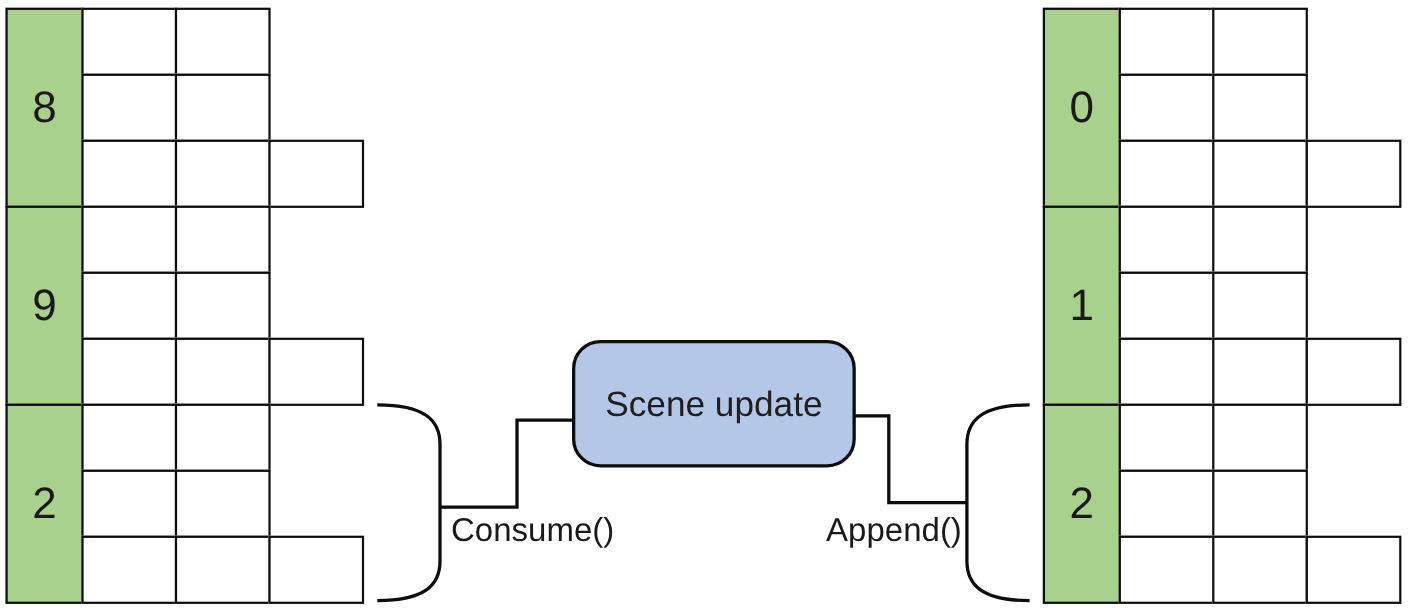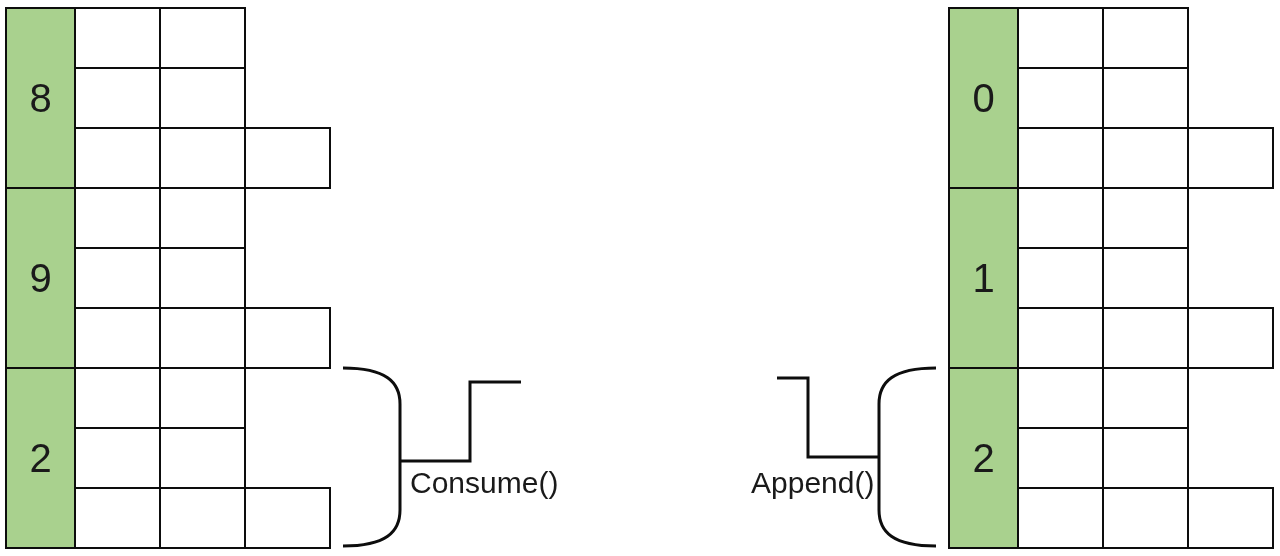--- a/index.html
+++ b/index.html
@@ -72,20 +72,23 @@
       <div class="cell" style="left: 239px; top: 480px;"></div>
     </div>
 
   <svg class="connectors" width="1280" height="556" viewBox="0 0 1280 556">
     <path d="M343,368 C386,368 400,382 400,404 L400,510 C400,532 386,546 343,546" fill="none" stroke="#0d0d0d" stroke-width="3"></path>
     <path d="M400,461 L470,461 L470,382 L521,382" fill="none" stroke="#0d0d0d" stroke-width="3"></path>
     <path d="M777,378 L808,378 L808,457 L879,457" fill="none" stroke="#0d0d0d" stroke-width="3"></path>
     <path d="M936,368 C893,368 879,382 879,404 L879,510 C879,532 893,546 936,546" fill="none" stroke="#0d0d0d" stroke-width="3"></path>
   </svg>
 
+  <div class="scene-box">
+    <span>Scene update</span>
+  </div>
 
   <div class="op-label consume">Consume()</div>
   <div class="op-label append">Append()</div>
 
   <div class="buffer" id="buffer-right" style="left:948px;top:7px;">
       <div class="chunk-label" style="top: 0px;">0</div>
       <div class="cell" style="left: 69px; top: 0px;"></div>
       <div class="cell" style="left: 154px; top: 0px;"></div>
       <div class="cell" style="left: 69px; top: 60px;"></div>
       <div class="cell" style="left: 154px; top: 60px;"></div>

